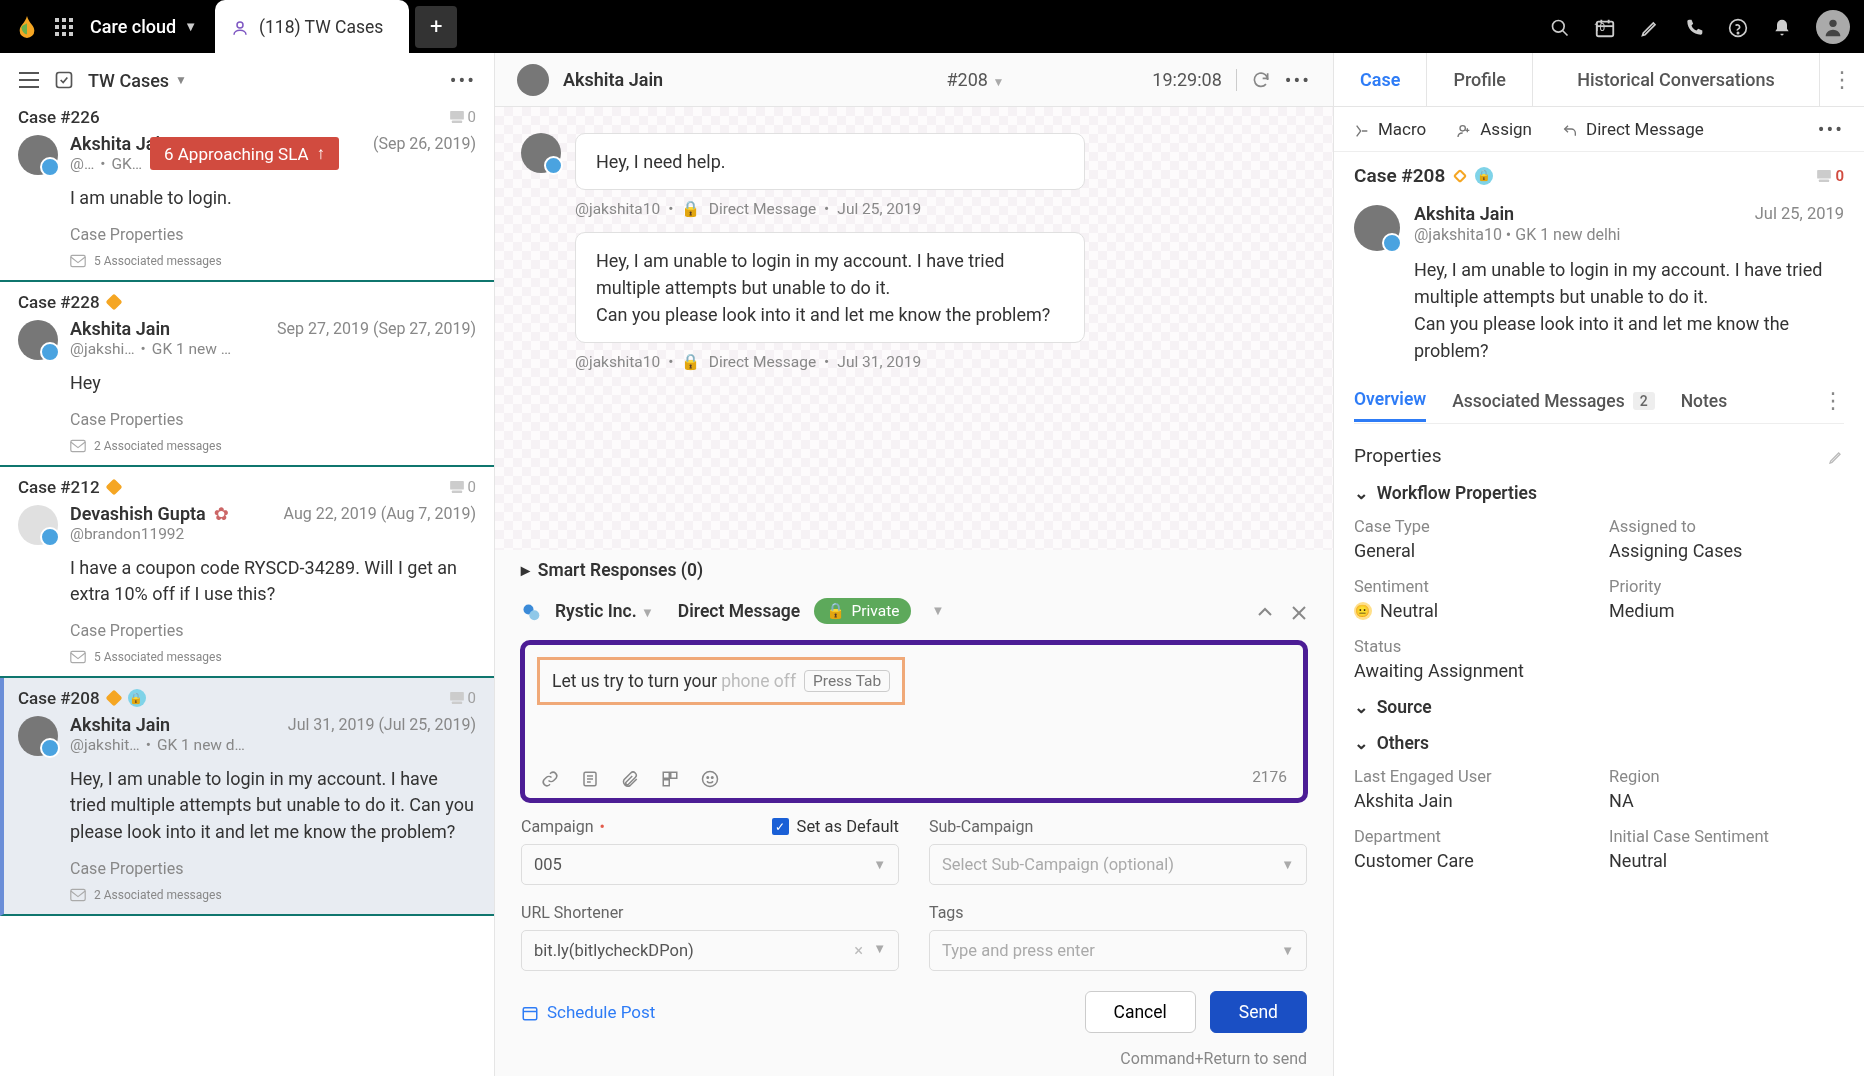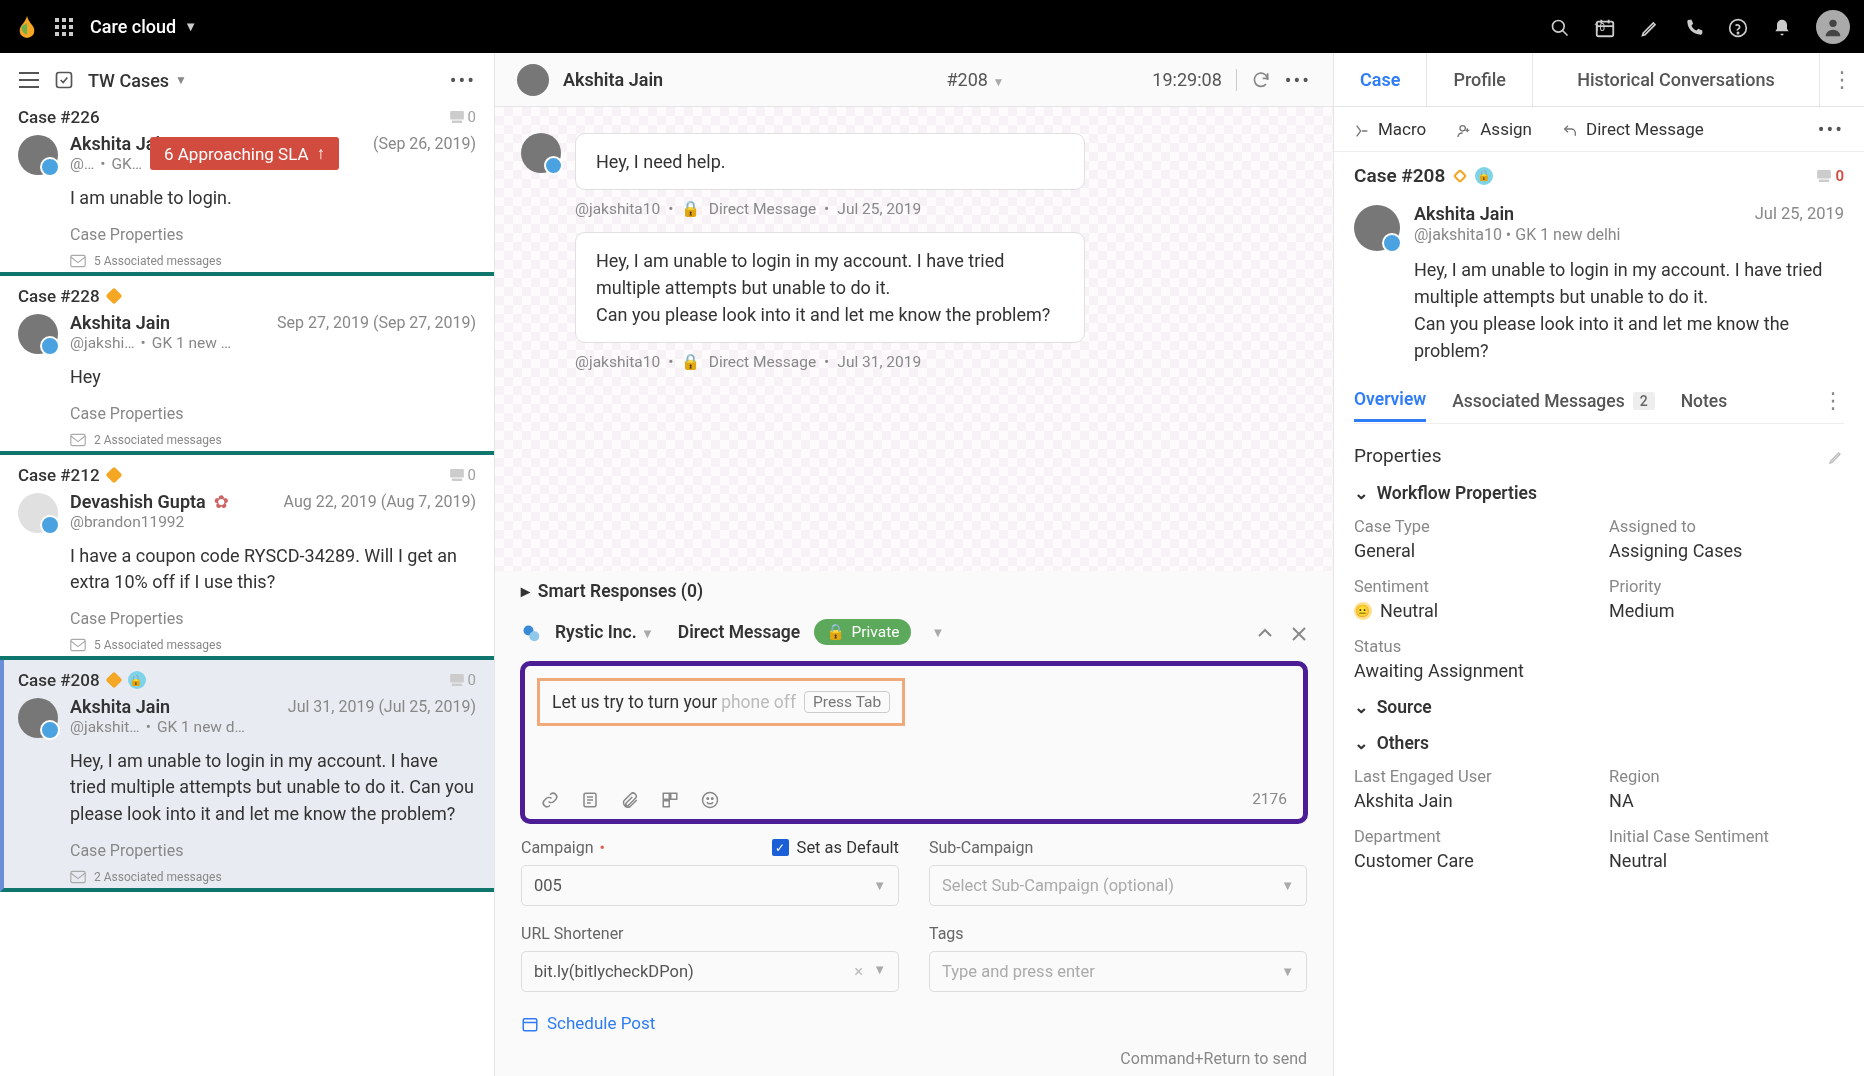--- a/index.html
+++ b/index.html
@@ -39,21 +39,21 @@
   
   .left-col { width: 495px; border-right: 1px solid var(--border); display: flex; flex-direction: column; background:#fff; }
   .left-header { height: 54px; display: flex; align-items: center; padding: 0 18px; gap: 14px; }
   .hamburger svg,.checkbox-icon svg{display:block;}
   .left-header .title { font-size: 18px; font-weight: 500; display: flex; align-items: center; gap: 6px; }
   .spacer { flex: 1; }
   .dots { color: #555; font-size: 20px; letter-spacing: 2px; }
 
   .case-list { flex: 1; overflow-y: auto; position: relative;}
   .sla-badge { position: absolute; top: 30px; left: 150px; background: var(--badge-red); color: #fff; padding: 6px 14px; border-radius: 3px; font-size: 17px; display: flex; align-items: center; gap: 8px; z-index: 5;}
-  .case-item { padding: 10px 18px 4px 18px; border-bottom: 4px solid #0f766e; }
+  .case-item { padding: 10px 18px 12px 18px; border-bottom: 2px solid #0f766e; }
   .case-item.selected { background: var(--bg-selected); border-left: 4px solid #6b8ed8; padding-left:14px;}
   .case-top { display: flex; align-items: center; gap: 8px; font-size: 17px;}
   .case-num { font-weight: 500; }
   .diamond { width: 12px; height: 12px; transform: rotate(45deg); display:inline-block; border-radius: 2px;}
   .diamond.filled { background: var(--orange); }
   .diamond.outline { border: 2px solid var(--orange); width:10px;height:10px;}
   .lock-chip { width: 18px; height: 18px; background: #7fd3e8; border-radius: 50%; display:inline-flex;align-items:center;justify-content:center;color:#fff;font-size:11px;}
   .row-flex { display:flex; align-items:flex-start; gap:12px; margin-top: 6px; }
   .case-avatar { width: 40px; height: 40px; border-radius: 50%; background: #777; flex-shrink: 0; position:relative; margin-top:2px;}
   .case-avatar.light{background:#e0e0e0;}
@@ -180,20 +180,32 @@
         <rect x="8" y="8" width="4" height="4"></rect>
         <rect x="15" y="8" width="4" height="4"></rect>
         <rect x="1" y="15" width="4" height="4"></rect>
         <rect x="8" y="15" width="4" height="4"></rect>
         <rect x="15" y="15" width="4" height="4"></rect>
       </svg>
   </span>
   <div class="brand">
     <span>Care cloud</span>
     <span style="font-size:13px;color:#ccc;">▼</span>
+  </div>
+  <div class="tabs-region">
+    <div class="app-tab">
+      <span class="tab-icon">
+        <svg width="18" height="18" viewBox="0 0 24 24" fill="none" stroke="#7e57c2" stroke-width="2">
+            <circle cx="12" cy="8" r="4"></circle>
+            <path d="M4 21c0-4 4-6 8-6s8 2 8 6"></path>
+          </svg>
+      </span>
+      <span>(118) TW Cases</span>
+    </div>
+    <div class="new-tab">+</div>
   </div>
   <div class="topbar-spacer"></div>
   <div class="topbar-actions">
     <span class="ticon"><svg width="20" height="20" viewBox="0 0 24 24" fill="none" stroke="#ccc" stroke-width="2">
           <circle cx="10" cy="10" r="7"></circle>
           <line x1="15" y1="15" x2="21" y2="21"></line>
         </svg></span>
     <span class="ticon" style="position:relative;">
       <svg width="22" height="22" viewBox="0 0 24 24" fill="none" stroke="#ccc" stroke-width="2">
           <rect x="3" y="5" width="18" height="16" rx="2"></rect>
@@ -555,20 +567,24 @@
     </div>
 
     <div class="compose-footer">
       <span class="schedule-link">
         <span><svg width="18" height="18" viewBox="0 0 24 24" fill="none" stroke="#2e7cf6" stroke-width="2">
               <rect x="3" y="5" width="18" height="16" rx="2"></rect>
               <line x1="3" y1="10" x2="21" y2="10"></line>
             </svg></span>
         <span>Schedule Post</span>
       </span>
+      <div class="footer-right">
+        <button class="btn">Cancel</button>
+        <button class="btn primary">Send</button>
+      </div>
     </div>
     <div class="kb-hint">Command+Return to send</div>
   </div>
 
   <div class="right-col">
     <div class="right-tabs">
       <div class="rtab active">Case</div>
       <div class="rtab">Profile</div>
       <div class="rtab" style="flex:1;justify-content:center;">Historical Conversations</div>
       <div class="rtab-more">⋮</div>

